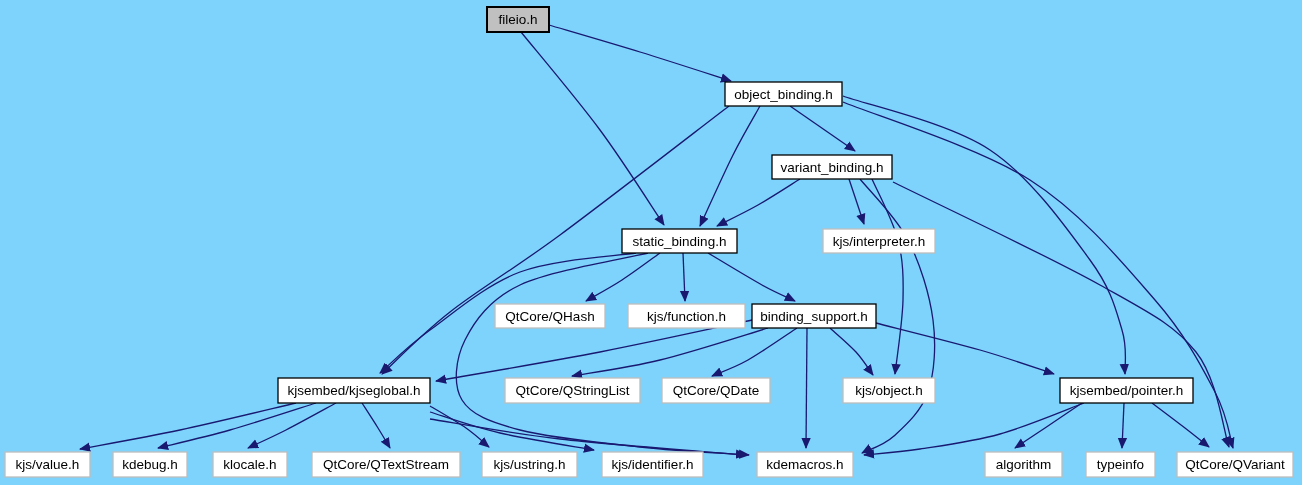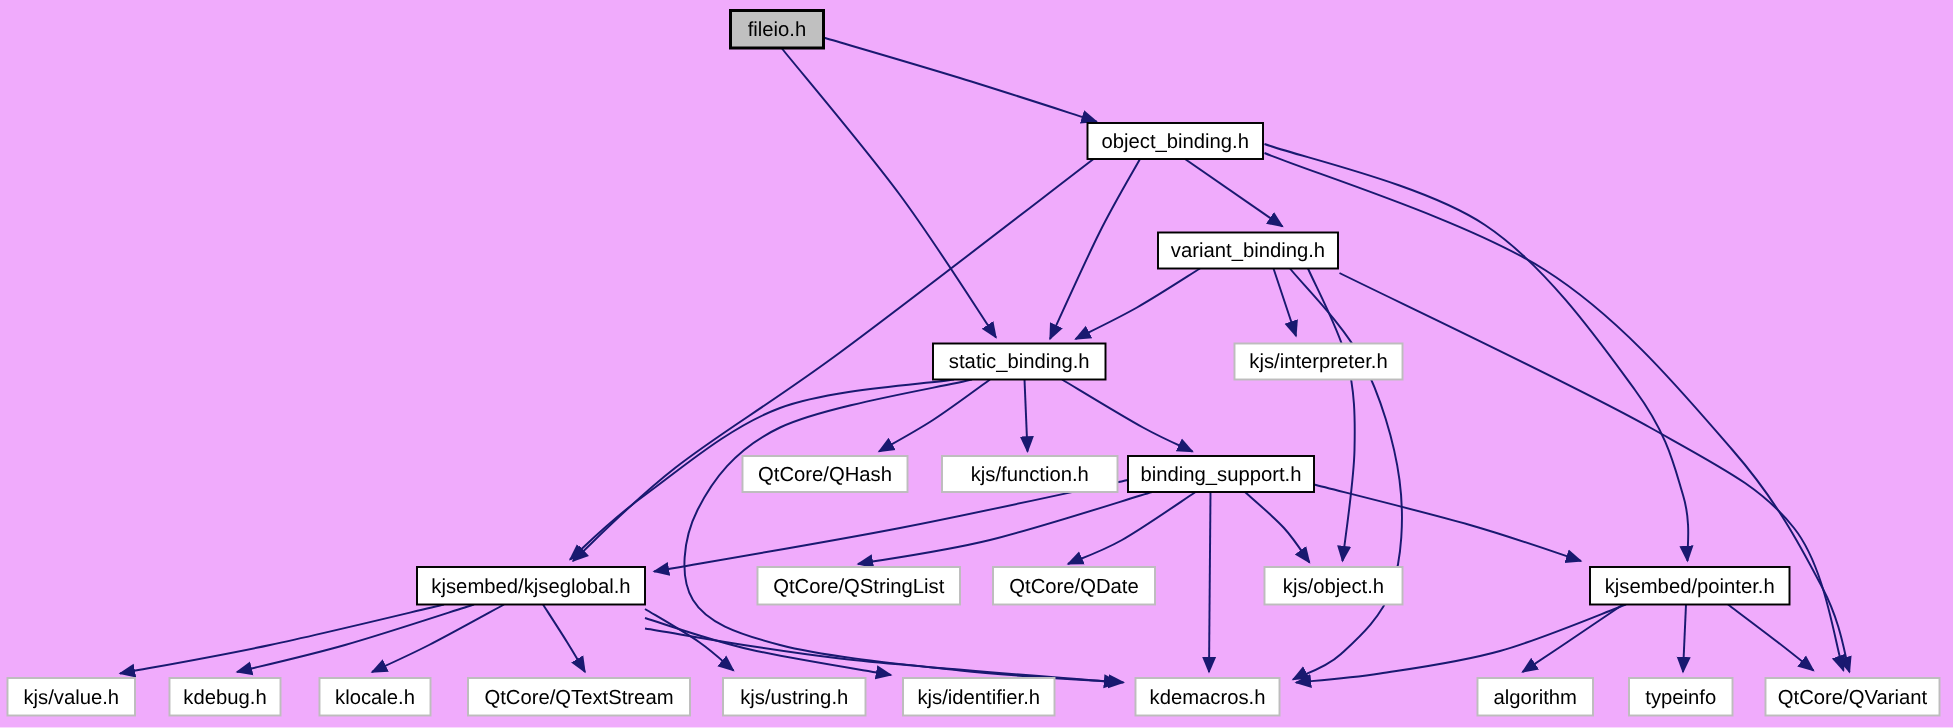--- a/index.html
+++ b/index.html
@@ -1,16 +1,16 @@
 <!DOCTYPE html>
 <html><head>
 <meta charset="utf-8">
 <style>
   html,body{margin:0;padding:0;background:#ffffff;}
-  #canvas-wrap{position:relative;width:1302px;height:485px;background:#f0abfc;overflow:hidden;}
+  #canvas-wrap{position:relative;width:1302px;height:485px;background:#7dd3fc;overflow:hidden;}
   svg{display:block;}
   text{font-family:"Liberation Sans","DejaVu Sans",sans-serif;font-size:13.5px;fill:#000000;}
 </style>
 </head>
 <body>
 
 <div id="canvas-wrap">
     <svg width="1302" height="485" viewBox="0 0 1302 485">
       <defs>
         <marker id="arrow" viewBox="0 0 10 10" refX="8.2" refY="5" markerWidth="9.5" markerHeight="9.5" orient="auto">

